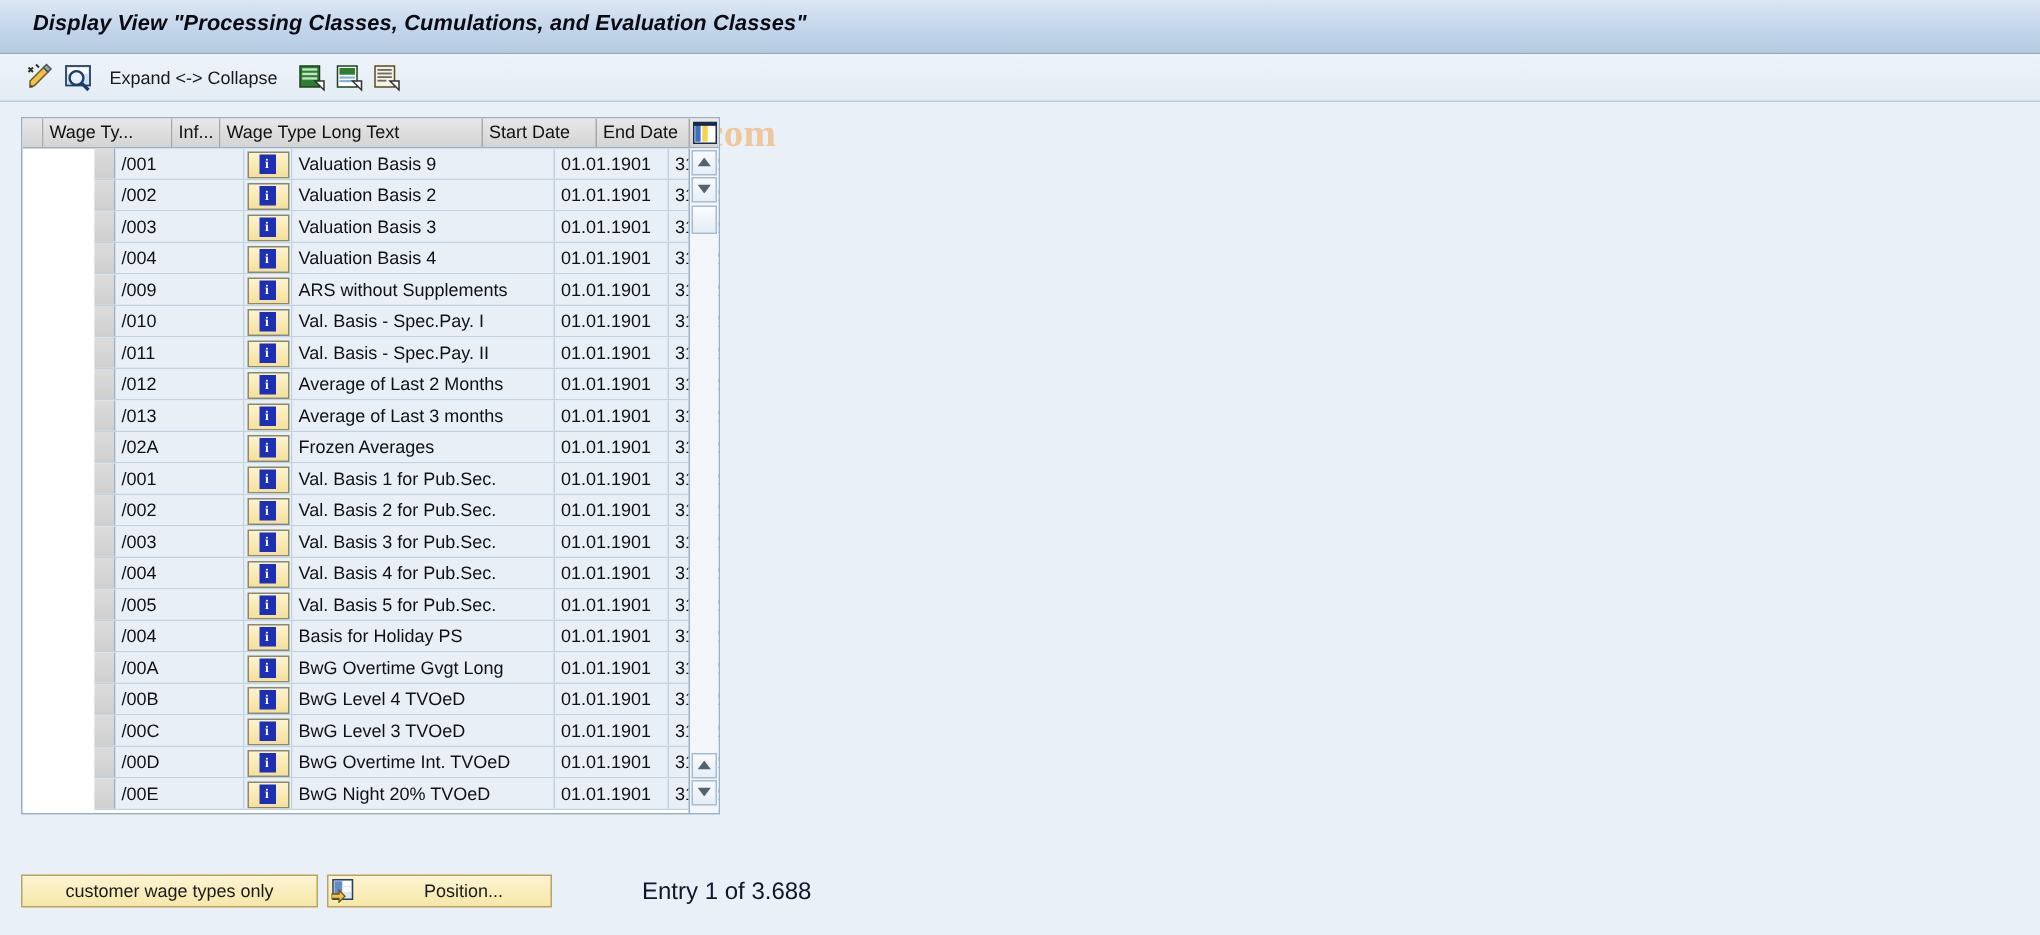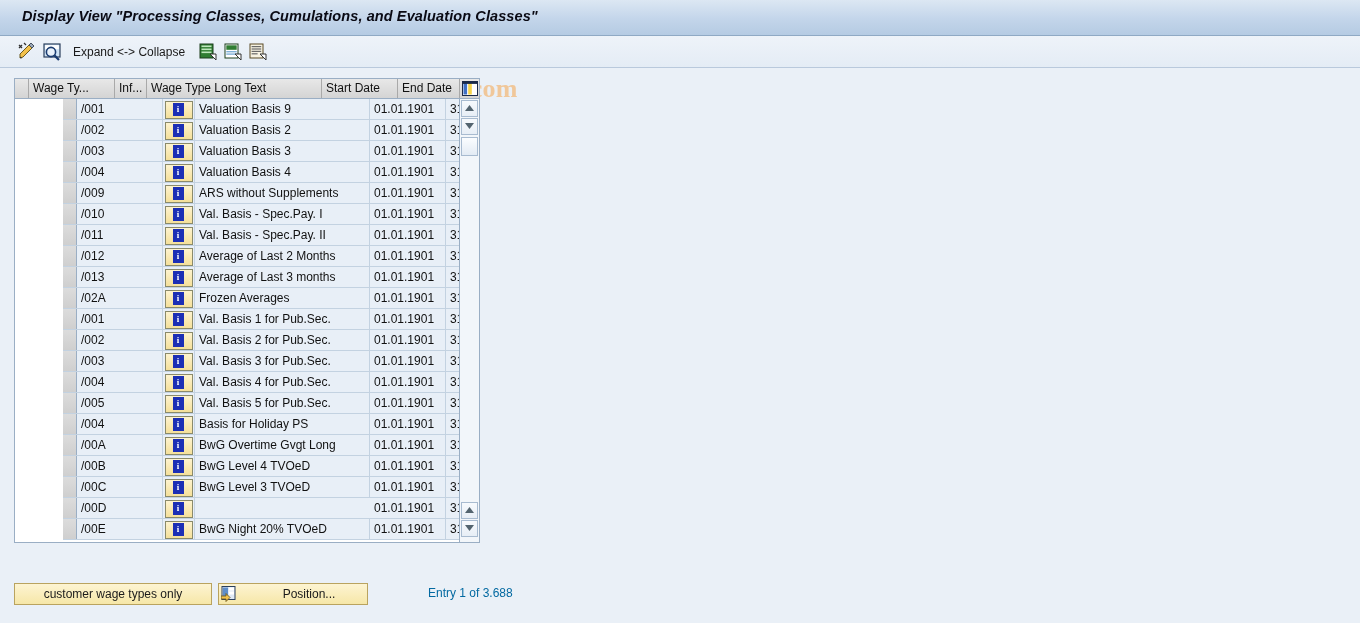--- a/index.html
+++ b/index.html
@@ -156,21 +156,21 @@
     background:linear-gradient(to bottom,#fdf4d2 0%,#f6e7a8 100%);
     border:1px solid #b9a35f;
     box-sizing:border-box;cursor:pointer;
     font-size:12px;color:#1a1a1a;text-align:center;line-height:20px;
   }
   #btn-customer{left:14px;width:198px;}
   #btn-position{left:218px;width:150px;padding-left:32px;}
   #btn-position .plabel{position:absolute;left:38px;top:0;width:104px;text-align:center;}
   #posicon{position:absolute;left:2px;top:2px;width:17px;height:16px;}
   #entrytext{
-    position:absolute;left:428px;top:6px;font-size:12px;color:#0369a1;white-space:nowrap;
+    position:absolute;left:428px;top:6px;font-size:16px;color:#0f172a;white-space:nowrap;
   }
 </style>
 </head>
 <body>
 
 <div id="titlebar">
   <div class="title">Display View "Processing Classes, Cumulations, and Evaluation Classes"</div>
 </div>
 
 <div id="toolbar">
@@ -400,20 +400,21 @@
         <div class="cell c1">/00C</div>
         <div class="cell cinfo c2"><span class="infobtn"><i>i</i></span></div>
         <div class="cell c3">BwG Level 3 TVOeD</div>
         <div class="cell c4">01.01.1901</div>
         <div class="cell c5">31.12.9999</div>
       </div>
       <div class="row">
         <div class="cell csel c0"></div>
         <div class="cell c1">/00D</div>
         <div class="cell cinfo c2"><span class="infobtn"><i>i</i></span></div>
+        <div class="cell c3">BwG Overtime Int. TVOeD</div>
         <div class="cell c4">01.01.1901</div>
         <div class="cell c5">31.12.9999</div>
       </div>
       <div class="row">
         <div class="cell csel c0"></div>
         <div class="cell c1">/00E</div>
         <div class="cell cinfo c2"><span class="infobtn"><i>i</i></span></div>
         <div class="cell c3">BwG Night 20% TVOeD</div>
         <div class="cell c4">01.01.1901</div>
         <div class="cell c5">31.12.9999</div>

